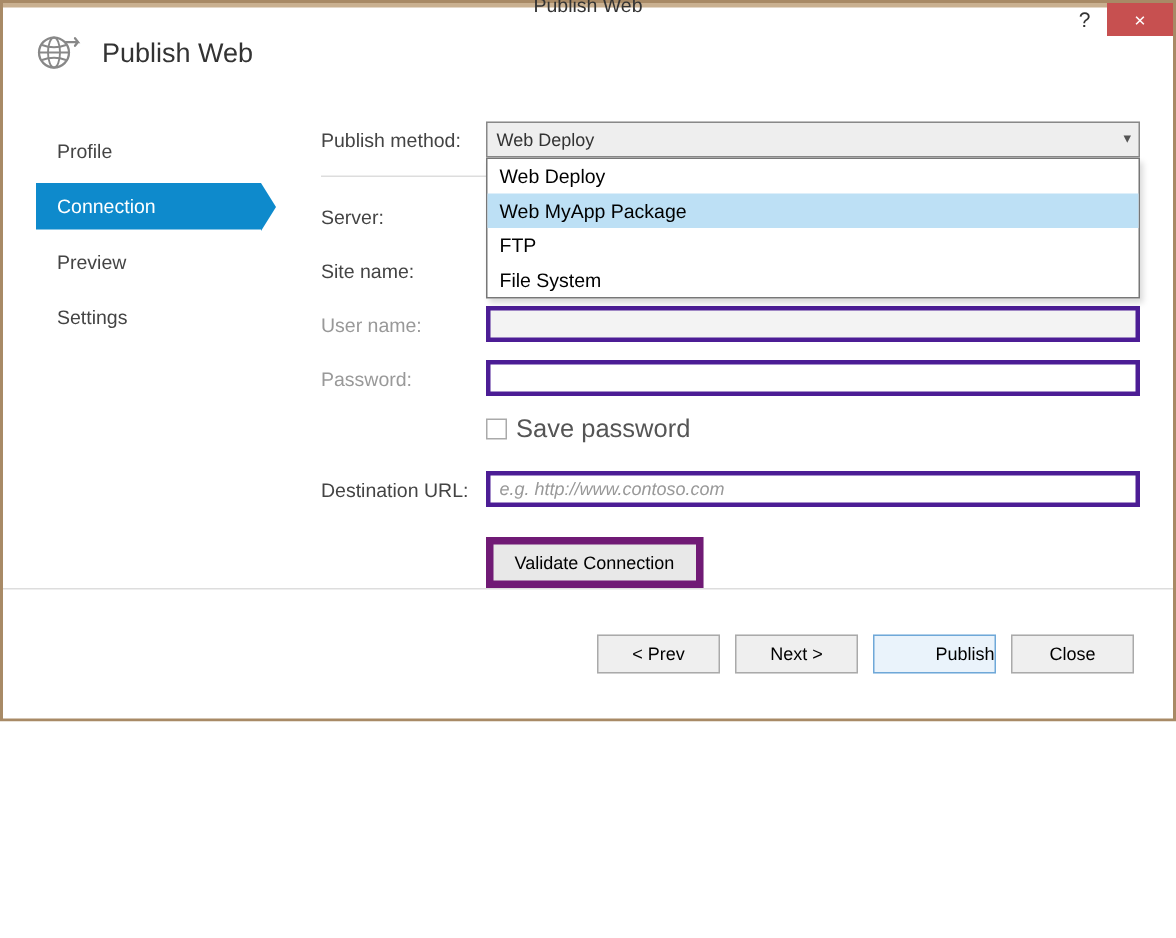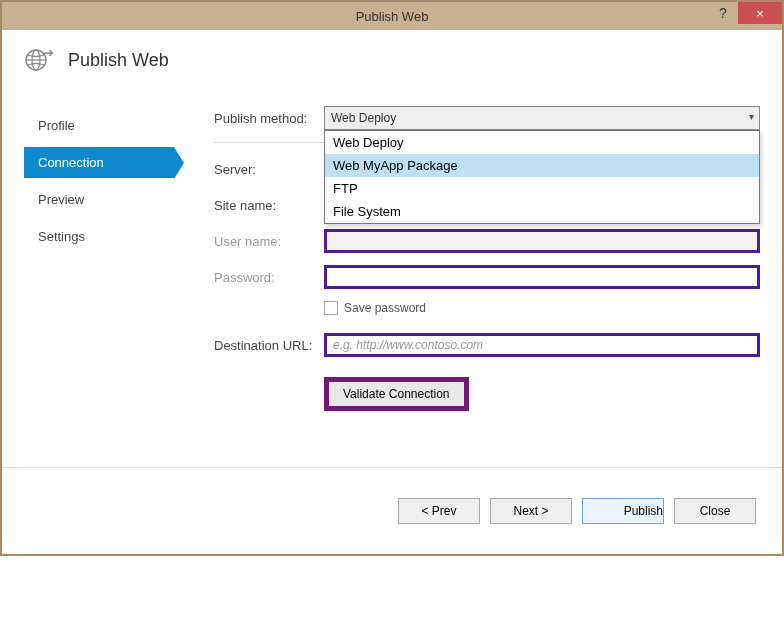--- a/index.html
+++ b/index.html
@@ -1,17 +1,17 @@
 <!DOCTYPE html>
 <html><head>
   <meta charset="utf-8">
   <style>
     * { box-sizing: border-box; margin: 0; padding: 0; }
     body { font-family: "Segoe UI", Tahoma, sans-serif; font-size: 12px; background: #fff; }
-    .window { width: 784px; height: 556px; border: 2px solid #a88a66; display: flex; flex-direction: column; background: #fff; }
+    .window { width: 784px; height: 481px; border: 2px solid #a88a66; display: flex; flex-direction: column; background: #fff; }
     .titlebar { height: 28px; background: #c9b090; display: flex; align-items: center; justify-content: center; position: relative; color: #333; font-size: 13px; }
     .titlebar .title-text { position: absolute; left: 50%; transform: translateX(-50%); }
     .titlebar-buttons { position: absolute; right: 0; top: 0; display: flex; height: 100%; }
     .titlebar-btn { width: 44px; height: 22px; display: flex; align-items: center; justify-content: center; font-size: 14px; }
     .titlebar-btn.help { width: 30px; color: #333; }
     .titlebar-btn.close { background: #c75050; color: #fff; font-size: 13px; }
     .dialog-header { display: flex; align-items: center; gap: 12px; padding: 14px 22px 24px 22px; }
     .globe-icon { width: 32px; height: 32px; color: #777; }
     .dialog-title { font-size: 18px; font-weight: 400; color: #333; }
     .dialog-body { display: flex; flex: 1; padding: 0 22px 0 22px; }
@@ -32,21 +32,21 @@
     .form-input.yellow { background: #fdf6c5; }
     .form-input.disabled { background: #f3f3f3; color: #999; }
     .form-input::placeholder { font-style: italic; color: #999; }
     .select-wrap { flex: 1; position: relative; }
     .select-box { width: 100%; height: 24px; border: 1px solid #888; padding: 2px 20px 2px 6px; font-size: 12px; background: #eee; color: #333; display: flex; align-items: center; }
     .select-chevron { position: absolute; right: 6px; top: 5px; font-size: 10px; color: #555; pointer-events: none; }
     .dropdown { position: absolute; left: 0; top: 24px; right: 0; border: 1px solid #777; background: #fff; z-index: 10; box-shadow: 2px 3px 4px rgba(0,0,0,0.15); }
     .dropdown-option { padding: 4px 8px; font-size: 13px; cursor: pointer; }
     .dropdown-option.highlight { background: #bde0f5; }
     .divider { height: 1px; background: #ddd; margin: 4px 0 14px 0; }
-    .checkbox-row { display: flex; align-items: center; margin: 0 0 18px 110px; gap: 6px; color: #555; font-size: 12px; }
+    .checkbox-row { display: flex; align-items: center; margin: 0 0 18px 110px; gap: 6px; color: #555; font-size: 17px; }
     .checkbox { width: 14px; height: 14px; border: 1px solid #aaa; background: #fff; }
     .validate-btn { margin-left: 110px; margin-top: 8px; padding: 5px 14px; background: #e8e8e8; border: 5px solid #701a75; font-size: 12px; cursor: pointer; }
     .footer { border-top: 1px solid #ddd; padding: 30px 26px; display: flex; justify-content: flex-end; gap: 10px; }
     .footer button { width: 82px; height: 26px; border: 1px solid #aaa; background: #efefef; font-size: 12px; cursor: pointer; }
     .footer button.publish { border: 1px solid #6fa8d8; background: #eaf3fb; text-align: right; }
   </style>
 </head>
 <body>
 
 <div class="window">

